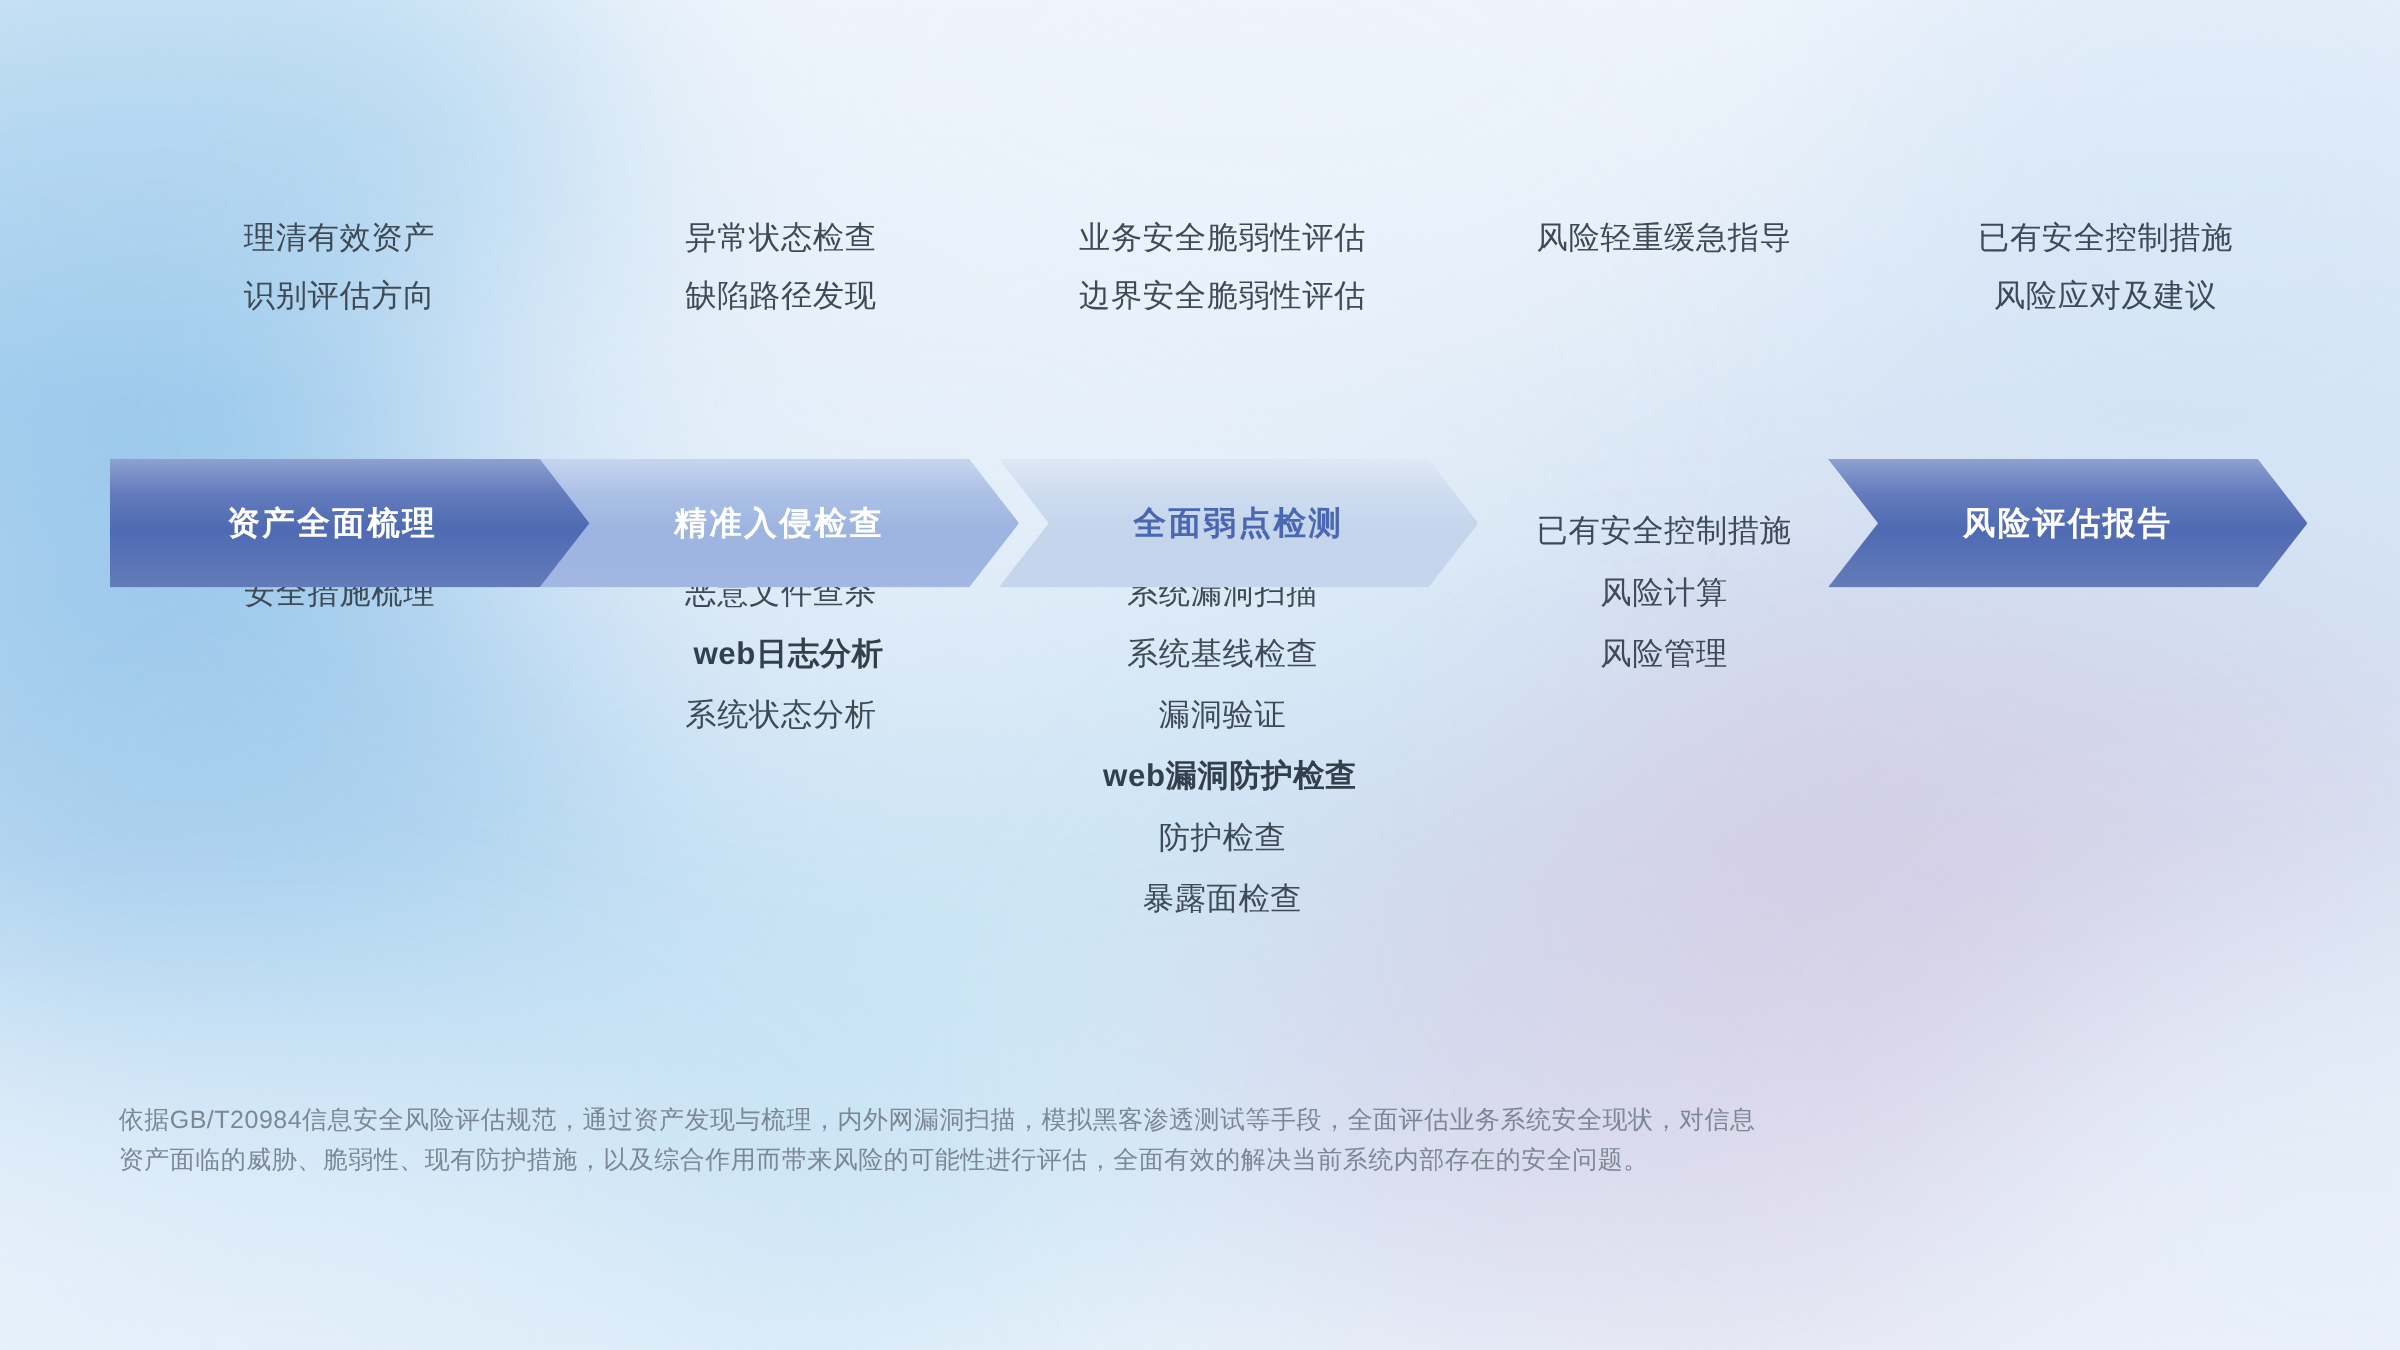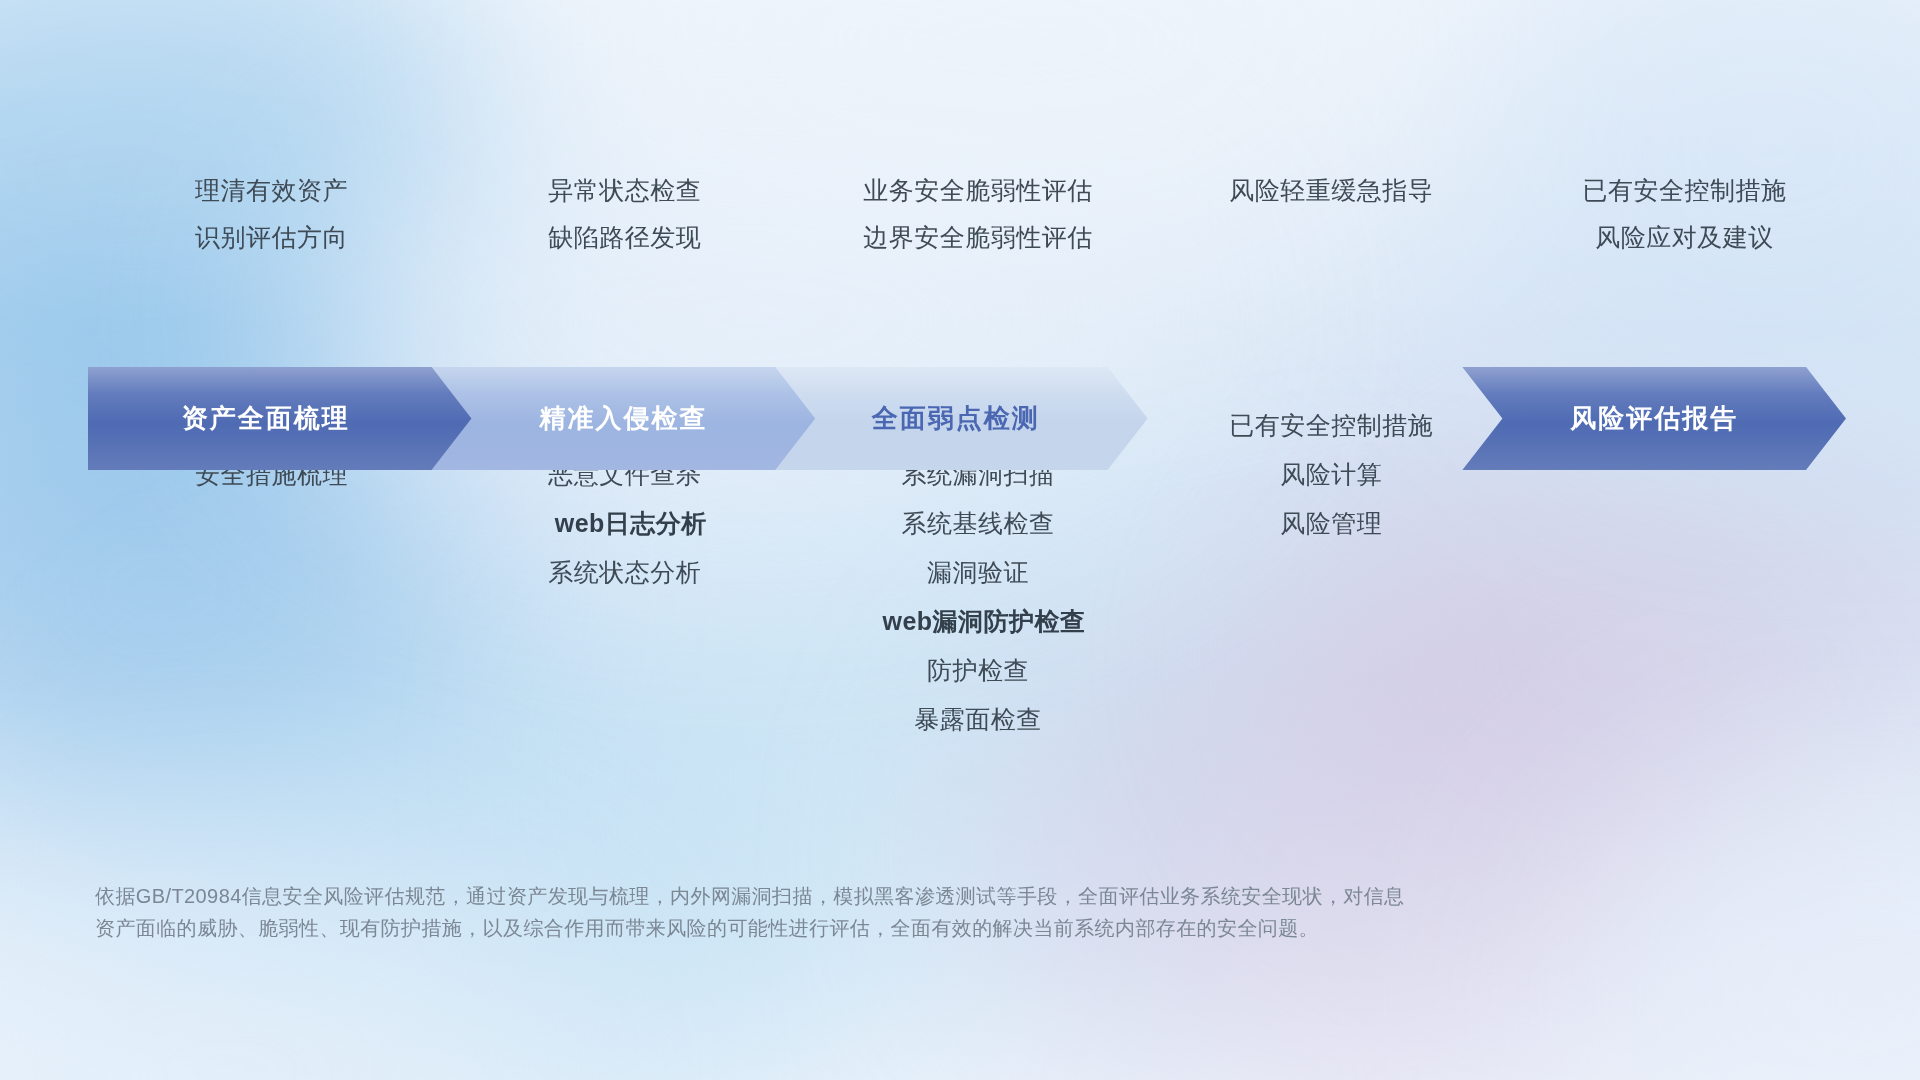--- a/index.html
+++ b/index.html
@@ -138,21 +138,21 @@
           <div class="glow"></div>
         </div>
         <div class="label" style="color: rgb(255, 255, 255);">资产全面梳理</div>
       </div>
       <div class="chev notched" style="left: 343.6px; width: 383.6px; z-index: 4;">
         <div class="shape" style="background: linear-gradient(rgb(169, 192, 230) 0%, rgb(147, 171, 221) 100%);">
           <div class="glow"></div>
         </div>
         <div class="label" style="color: rgb(255, 255, 255);">精准入侵检查</div>
       </div>
-      <div class="chev notched" style="left: 676px; width: 383.6px; z-index: 3; text-align: right;">
+      <div class="chev notched" style="left: 711px; width: 383.6px; z-index: 3; text-align: right;">
         <div class="shape" style="background: linear-gradient(rgb(205, 220, 240) 0%, rgb(188, 207, 233) 100%);">
           <div class="glow"></div>
         </div>
         <div class="label" style="color: rgb(75, 103, 178);">全面弱点检测</div>
       </div>
       <div class="chev notched" style="left: 1374.4px; width: 383.6px; z-index: 1;">
         <div class="shape" style="background: linear-gradient(rgb(84, 112, 184) 0%, rgb(74, 102, 174) 100%);">
           <div class="glow"></div>
         </div>
         <div class="label" style="color: rgb(255, 255, 255);">风险评估报告</div>

